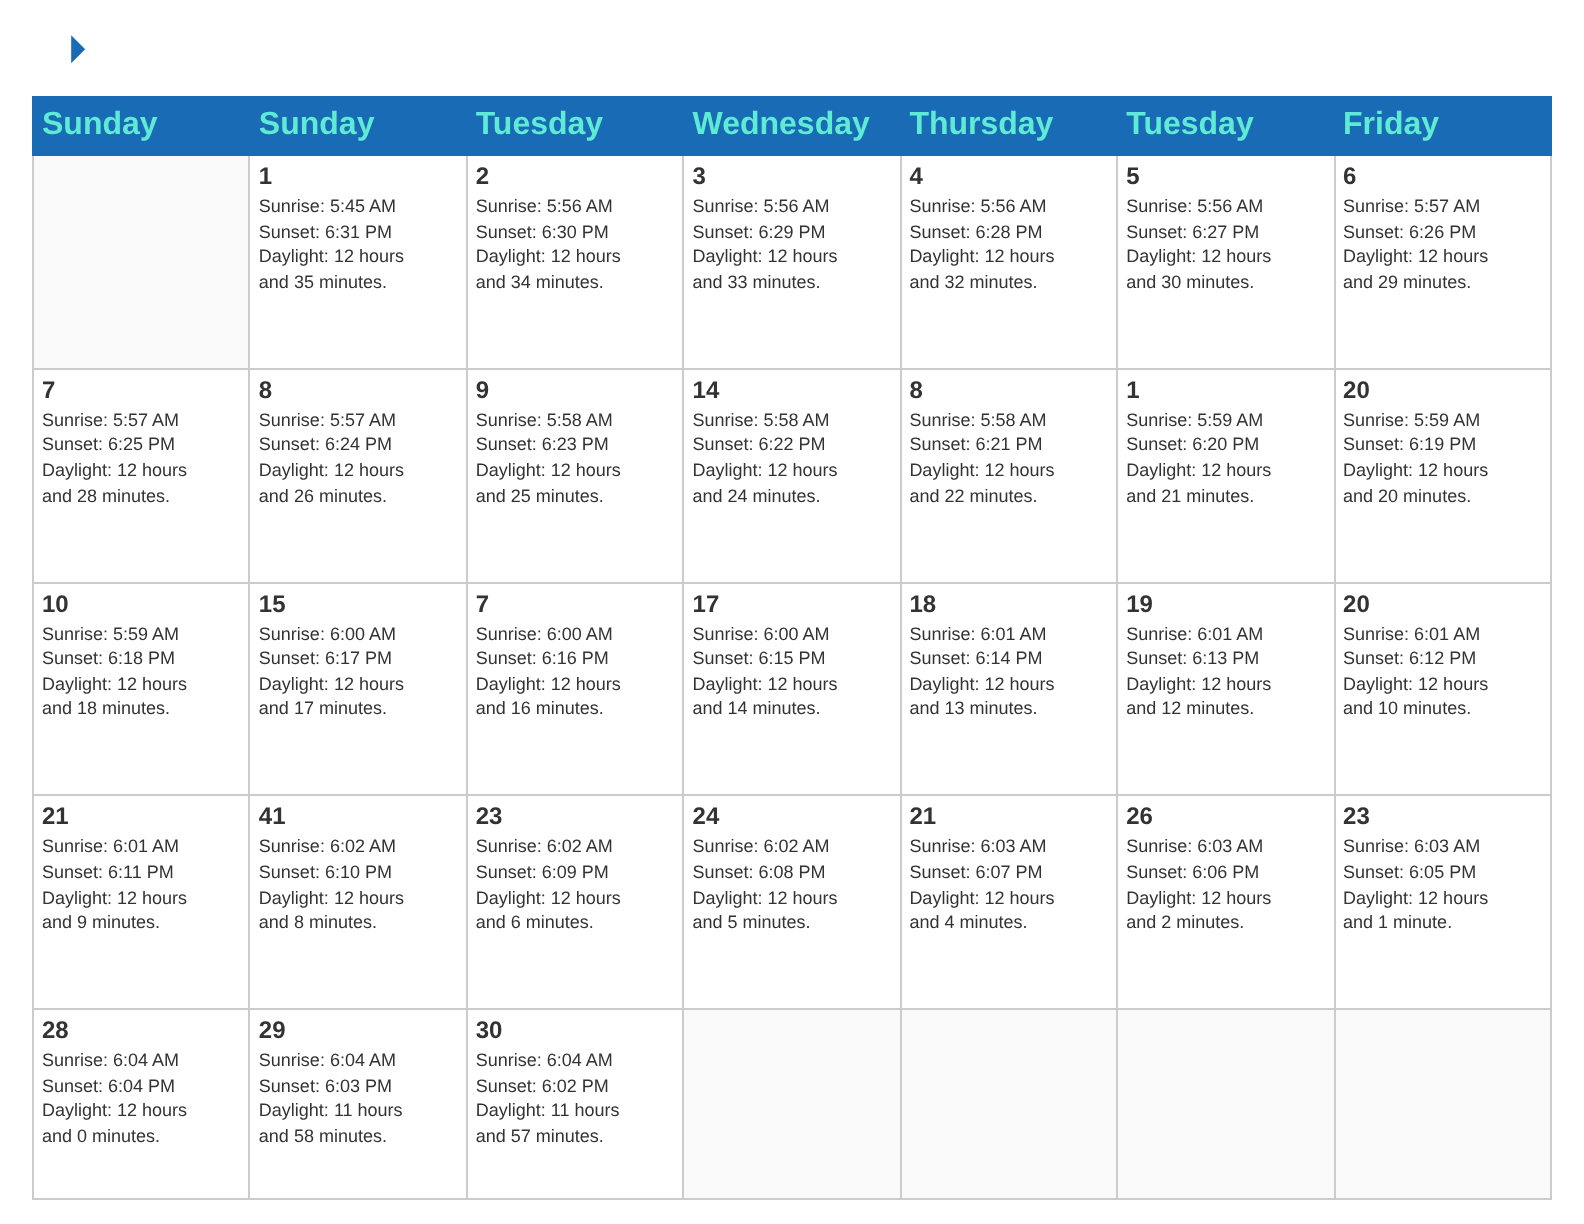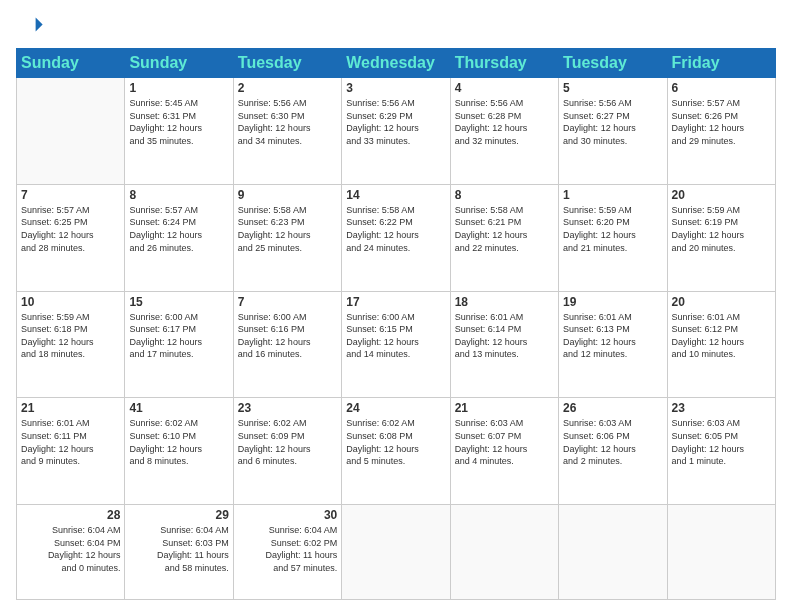--- a/index.html
+++ b/index.html
@@ -85,21 +85,20 @@
     .day-info {
       font-size: 9px;
       line-height: 1.4;
       color: #333;
     }
     .empty-cell {
       background: #f9f9f9;
     }
     .last-row td {
       height: 78px;
-      text-align: right;
     }
   </style>
 </head>
 <body>
 
 <div class="page">
   <div class="header">
     <div class="logo">
       <svg class="logo-icon" viewBox="0 0 40 40">
         <polygon points="28,8 38,18 28,28" fill="#1a6bb5"></polygon>

